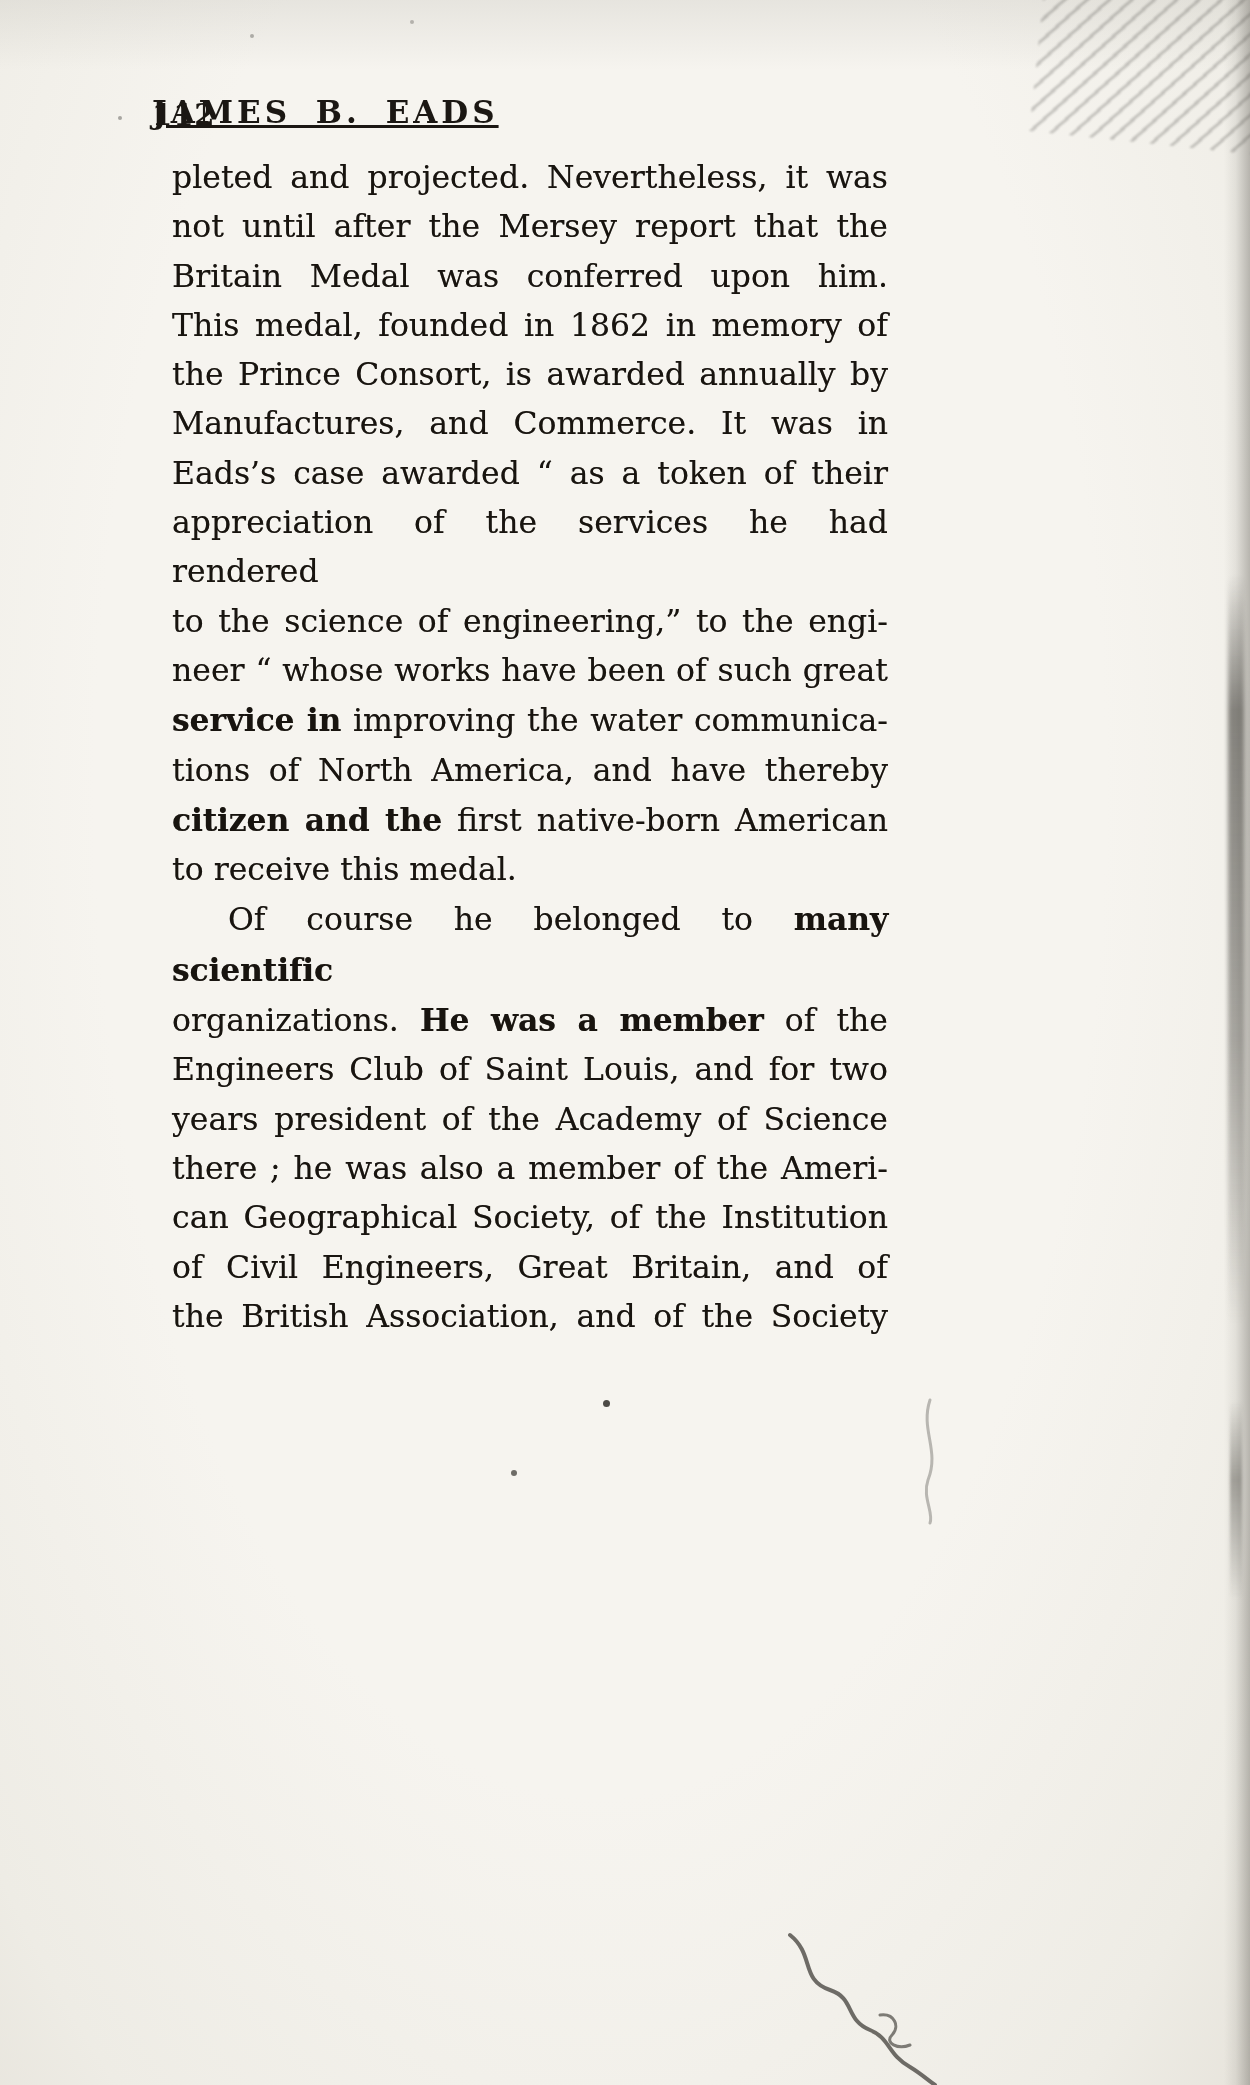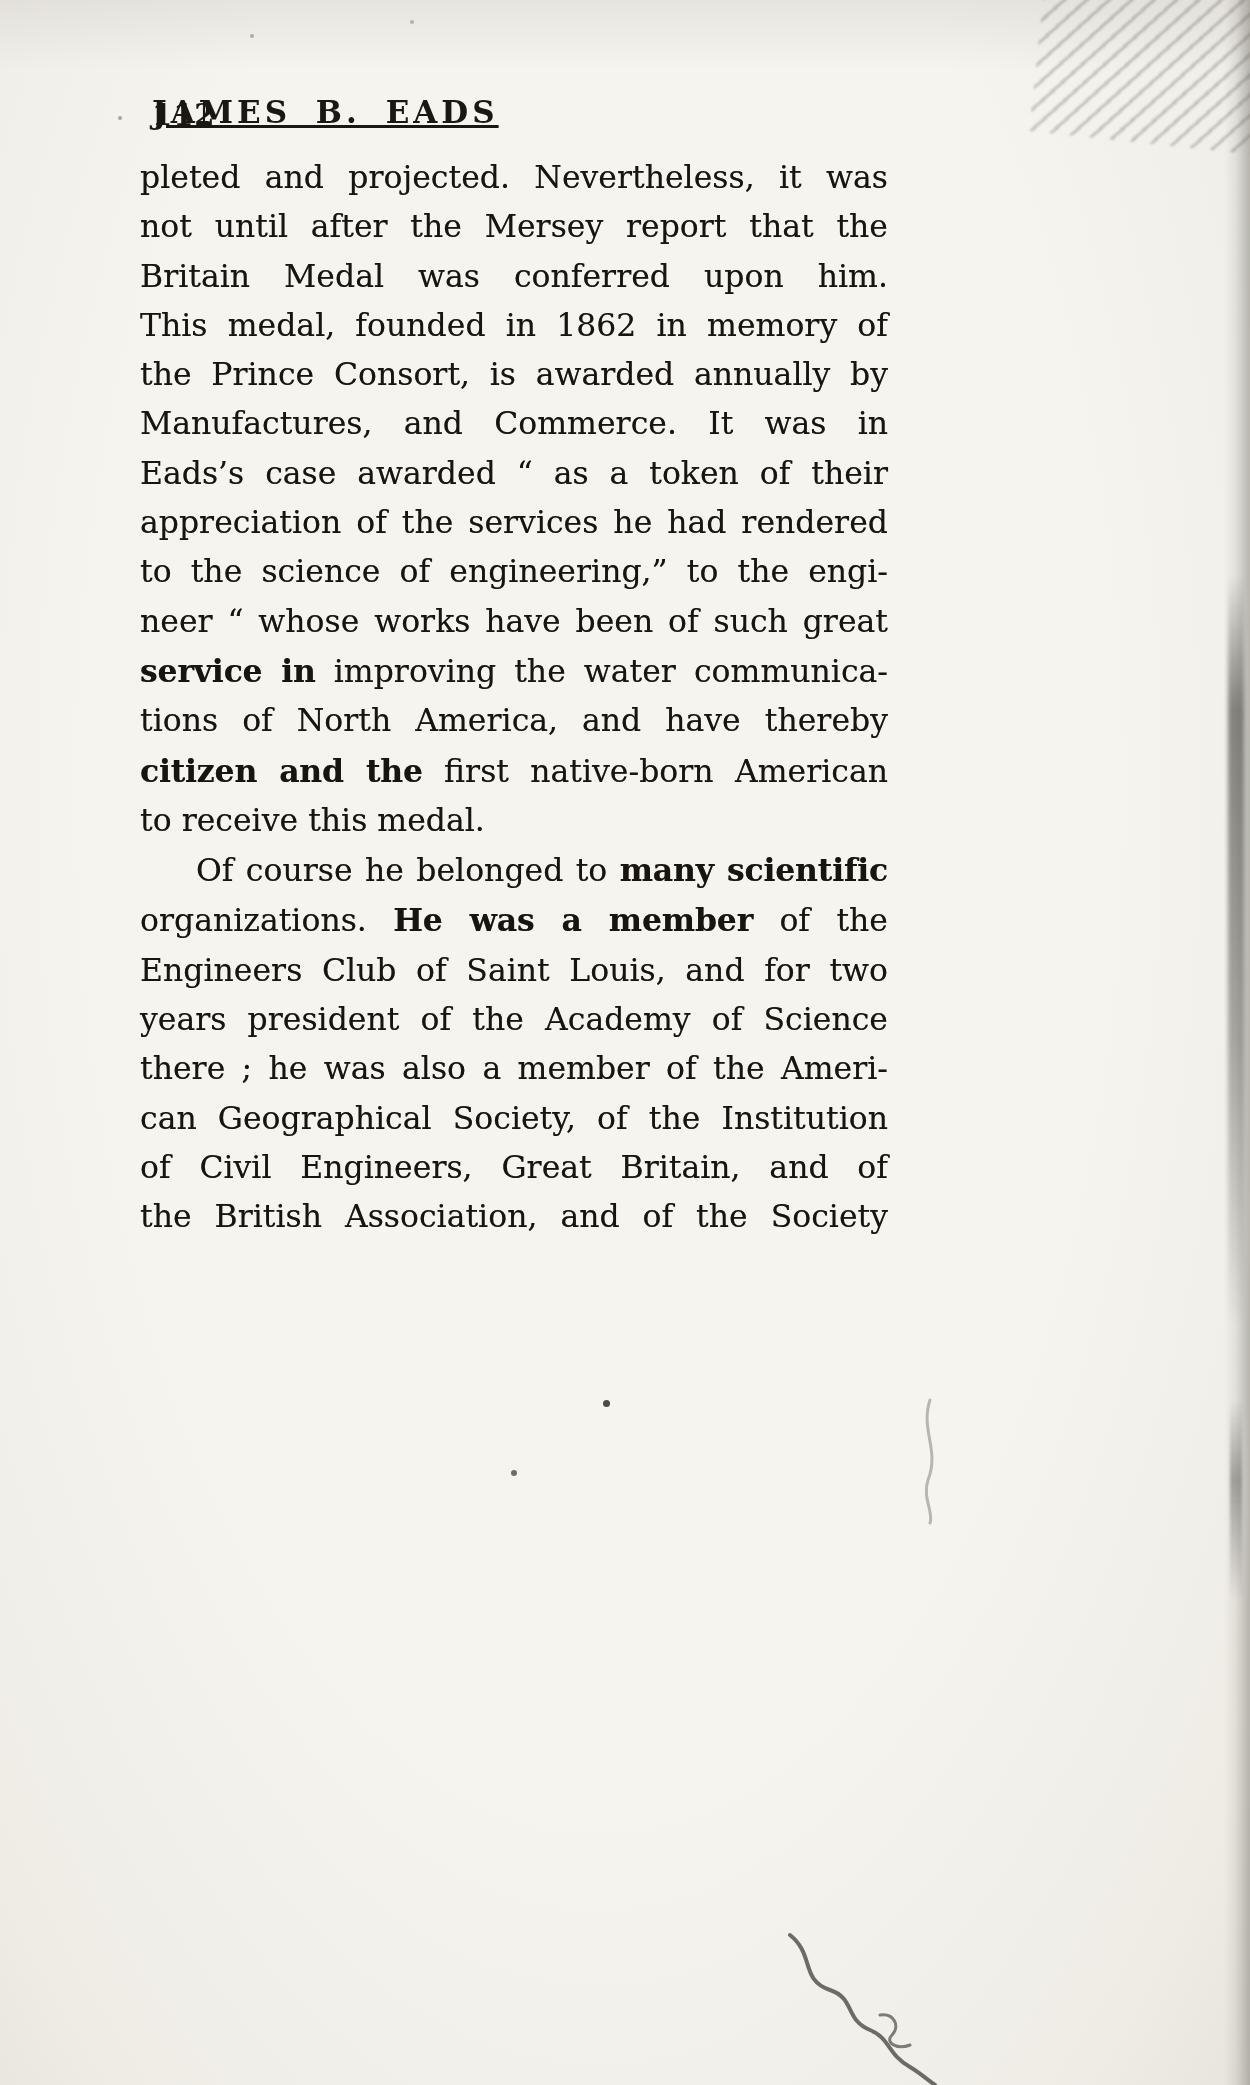--- a/index.html
+++ b/index.html
@@ -35,20 +35,21 @@
     font-size:31.5px;line-height:49.3px;
     color:#18140f;
     text-shadow:0 0 0.5px rgba(20,16,10,0.45);
   }
   .paragraph{margin:0;}
   .line{
     text-align:justify;
     text-align-last:justify;
     -moz-text-align-last:justify;
     text-justify:inter-word;
+    margin-left:32px;
   }
   .line.short{text-align-last:left;-moz-text-align-last:left;}
   .line.indent{text-indent:56px;}
   .b{font-weight:700;letter-spacing:-0.2px;}
   
   .edge-right{
     position:absolute;right:0;top:0;width:26px;height:2085px;
     background:linear-gradient(to left, rgba(88,85,78,0.38), rgba(88,85,78,0.10) 55%, transparent);
     pointer-events:none;
   }

